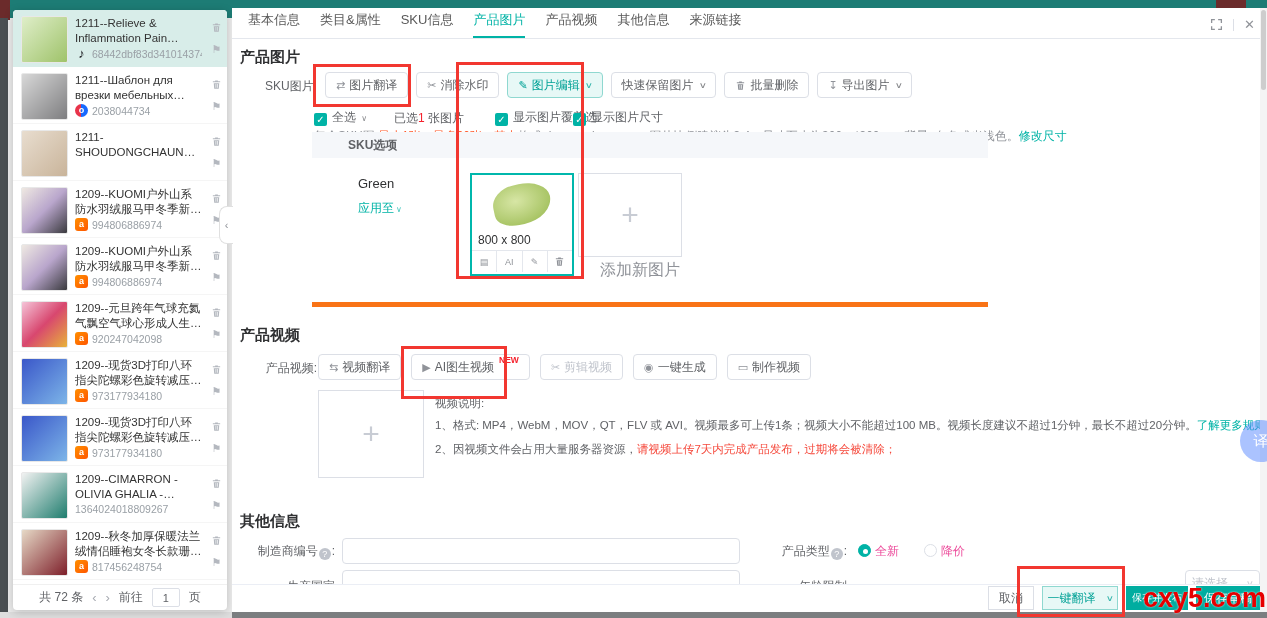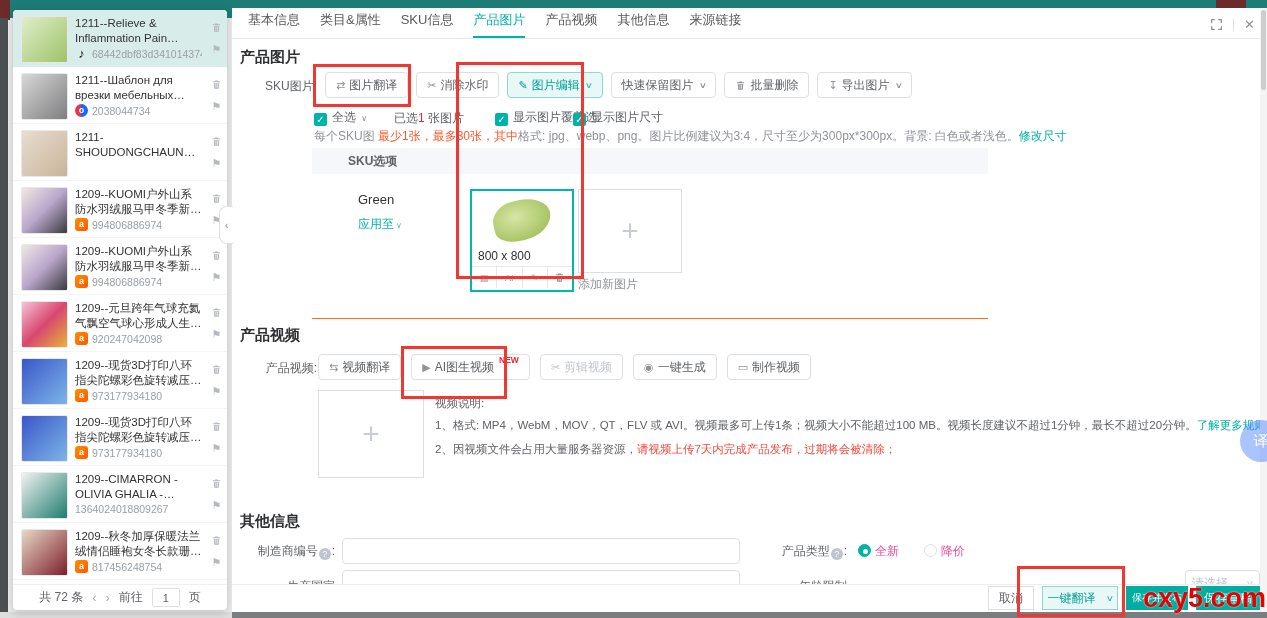--- a/index.html
+++ b/index.html
@@ -60,37 +60,37 @@
 
   #img-toolbar{position:absolute;left:93px;top:64px;display:flex;gap:8px}
   .checkbox{width:13px;height:13px;background:#00b3a6;border-radius:2px;color:#fff;font-size:10px;line-height:13px;
             text-align:center;display:inline-block;margin-right:5px;vertical-align:-2px}
   .ckrow{position:absolute;font-size:12px;color:#606266;white-space:nowrap}
   .redtxt{color:#f5222d}
   #note-row{position:absolute;left:82px;top:120px;font-size:12px;color:#909399;white-space:nowrap}
   .orange{color:#ff5a2b}
   .tlink{color:#00b3a6}
 
-  #sku-panel{position:absolute;left:80px;top:140px;width:676px;height:170px;border-bottom:1px solid #f97316}
+  #sku-panel{position:absolute;left:80px;top:124px;width:676px;height:170px;border-bottom:5px solid #f97316}
   #sku-head{height:26px;background:#f5f7fa;display:flex;align-items:center;padding-left:36px;
             font-size:12px;color:#606266;font-weight:bold}
   #opt-name{position:absolute;left:46px;top:44px;font-size:13px;color:#303133}
   #apply-link{position:absolute;left:46px;top:68px;font-size:12px;color:#00b3a6}
   #img-card{position:absolute;left:158px;top:41px;width:104px;height:103px;border:2px solid #00b7ac;background:#fff;box-sizing:border-box}
   .img-area{height:58px;display:flex;align-items:center;justify-content:center}
   .blob{width:58px;height:40px;background:radial-gradient(ellipse at 40% 40%,#d7e6a5,#a9c566 70%,#90b14f);
         border-radius:46% 54% 58% 42%/52% 48% 62% 38%;transform:rotate(-12deg)}
   #img-size{height:17px;padding-left:6px;font-size:12px;color:#303133}
   #card-tools{height:21px;border-top:1px solid #e4e7ed;display:flex}
   .ct{flex:1;display:flex;align-items:center;justify-content:center;font-size:9px;color:#909399;border-right:1px solid #e4e7ed}
   .ct:last-child{border-right:none}
   #add-card{position:absolute;left:266px;top:41px;width:102px;height:82px;border:1px solid #dcdfe6;
             display:flex;align-items:center;justify-content:center}
   .plus{font-size:30px;font-weight:200;color:#c8ccd4}
-  #add-label{position:absolute;left:266px;top:128px;width:102px;text-align:left;font-size:12px;color:#909399}
+  #add-label{position:absolute;left:266px;top:128px;width:102px;text-align:right;font-size:16px;color:#909399}
 
   #edit-menu{position:absolute;left:255px;top:98px;width:66px;background:#fff;border:1px solid #e4e7ed;
              box-shadow:0 2px 12px rgba(0,0,0,.12);z-index:40;padding:4px 0;margin:0;border-radius:2px;list-style:none}
   #edit-menu li{font-size:11.5px;color:#606266;line-height:16.5px;padding-left:8px;white-space:nowrap}
 
   #video-toolbar{position:absolute;left:86px;top:346px;display:flex;gap:10px}
   #video-upload{position:absolute;left:86px;top:382px;width:104px;height:86px;border:1px solid #dcdfe6;
                 display:flex;align-items:center;justify-content:center}
   .vdesc{position:absolute;font-size:11.5px;color:#606266;white-space:nowrap}
   .redwarn{color:#f5483b}

